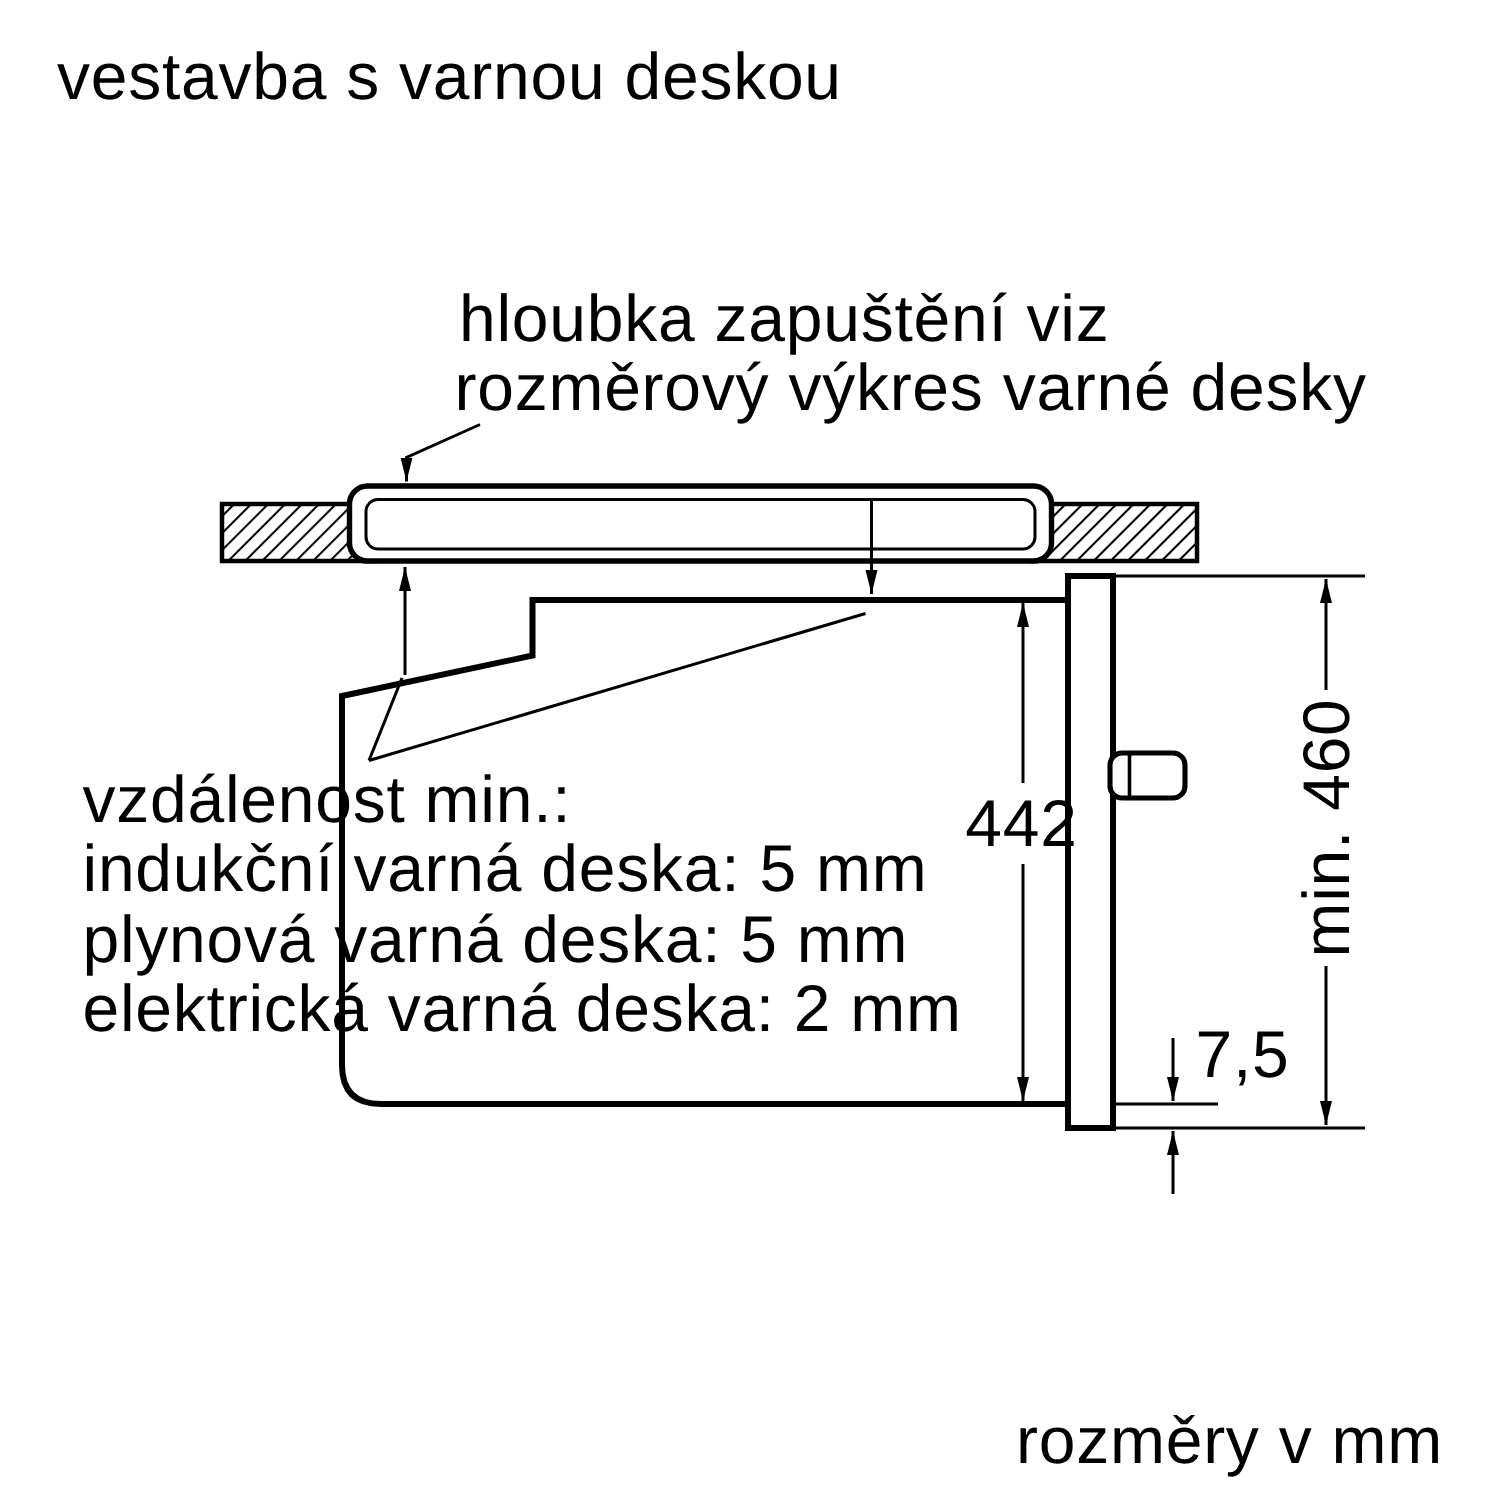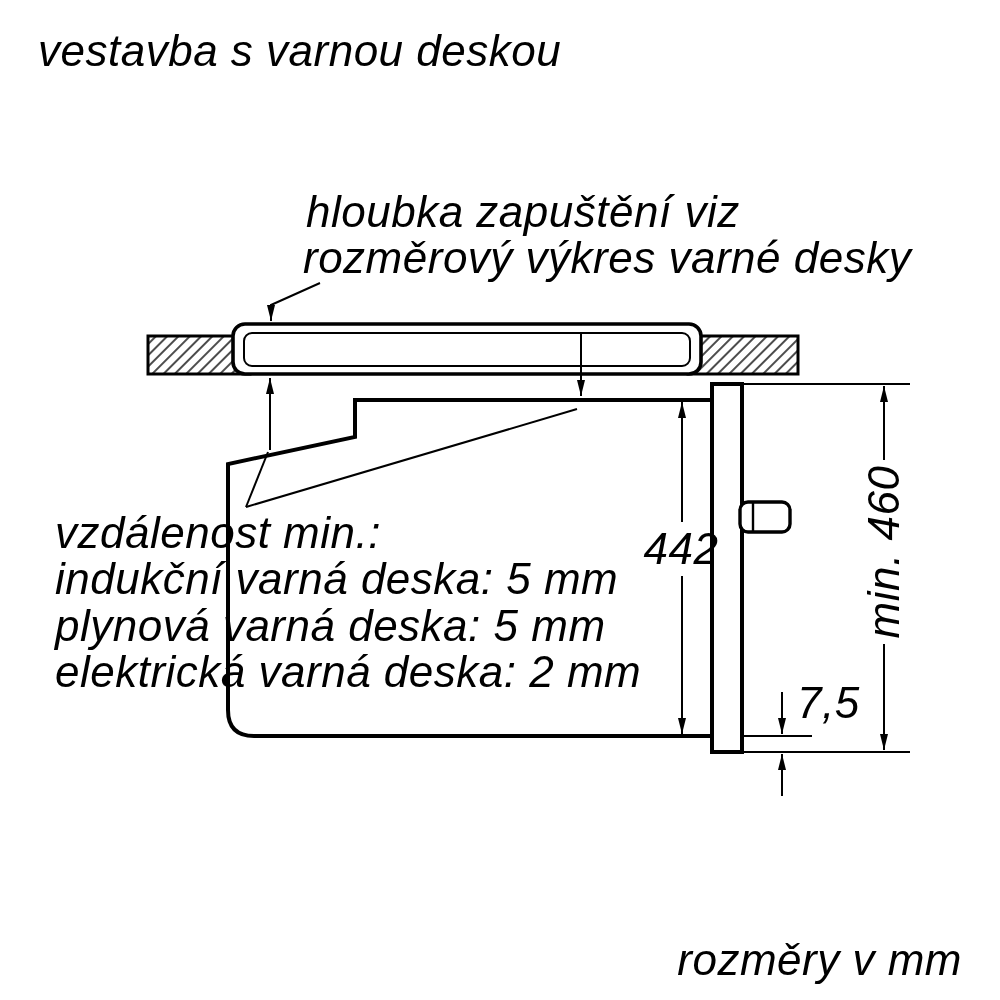--- a/index.html
+++ b/index.html
@@ -3,21 +3,20 @@
 <meta charset="utf-8">
 <style>
   html, body { margin: 0; padding: 0; background: #ffffff; }
   .canvas {
     position: relative;
     width: 1000px;
     height: 1000px;
     background: #ffffff;
     font-family: "Liberation Sans", sans-serif;
     overflow: hidden;
-    font-style: italic;
   }
   svg { display: block; }
   svg text {
     font-family: "Liberation Sans", sans-serif;
     fill: #000000;
   }
   .txt { font-size: 44px; letter-spacing: 0.5px; }
   .dim { font-size: 44px; letter-spacing: 0.5px; }
 </style>
 </head>

